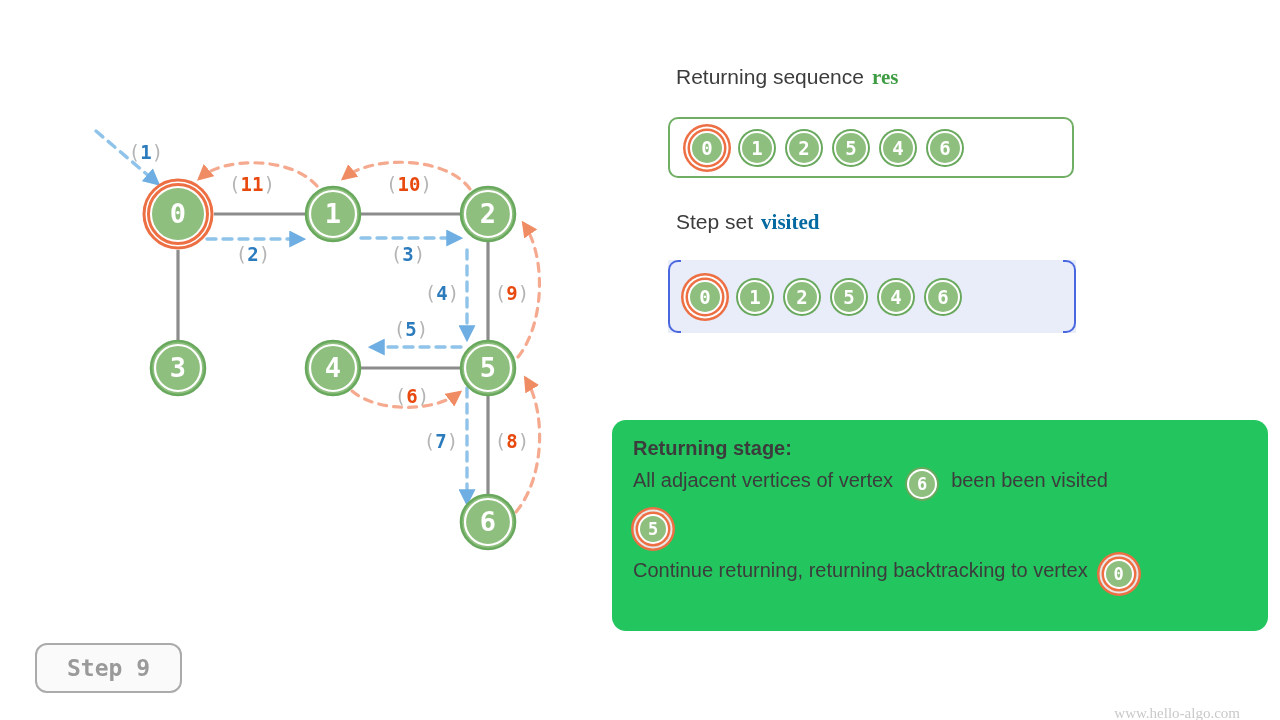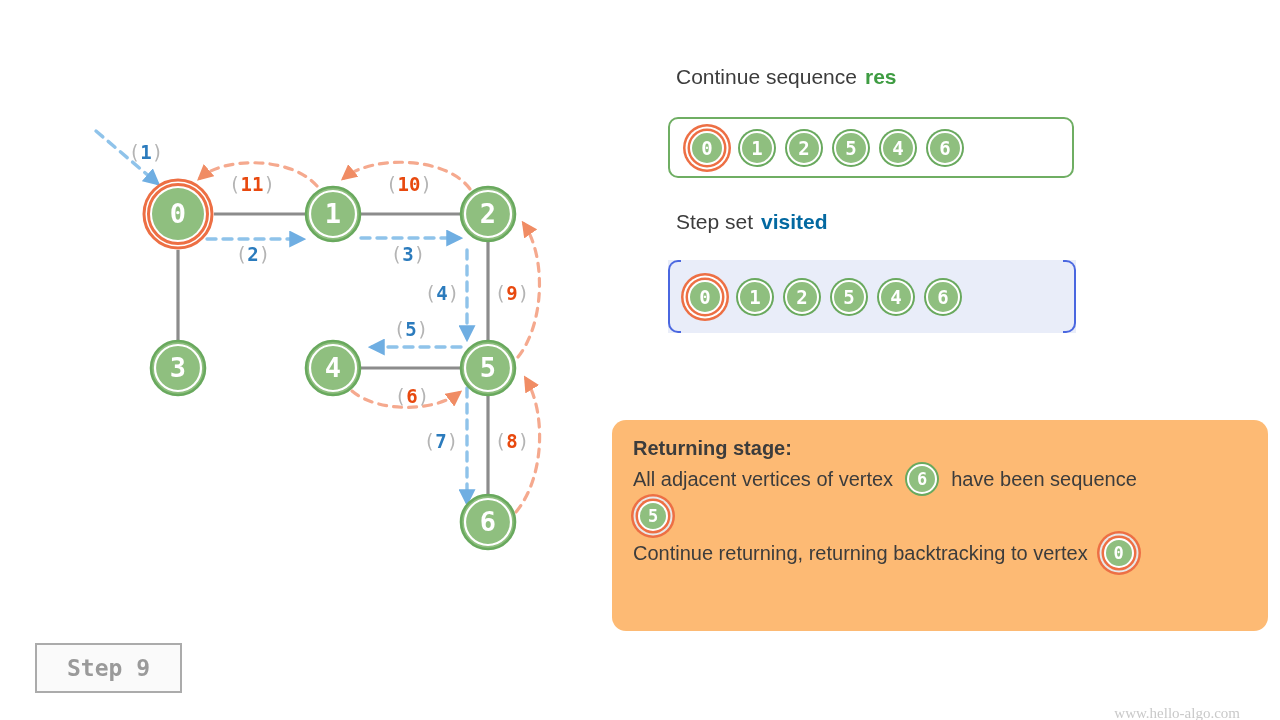--- a/index.html
+++ b/index.html
@@ -24,21 +24,21 @@
   .v-num { fill:#ffffff; font-family:"DejaVu Sans Mono", monospace;
            font-size:27px; font-weight:bold; text-anchor:middle; }
   .slbl { font-family:"DejaVu Sans Mono", monospace; font-size:19px;
           font-weight:bold; text-anchor:middle; }
   .pr { fill:#b4b4b4; font-weight:normal; }
   .n-blue { fill:#2b7bbd; }
   .n-orange { fill:#e8490f; }
 
   
   .panel-title { position:absolute; font-size:21px; color:#3c3c3c; }
-  .panel-title .code { font-family:Liberation Sans, sans-serif;
+  .panel-title .code { font-family:Liberation Serif, serif;
                        font-weight:bold; font-size:21px; margin-left:8px; }
   .code-green { color:#3e9c42; }
   .code-blue { color:#0369a1; }
 
   .seq-box { position:absolute; left:668px; top:117px; width:406px; height:61px;
              border:2px solid #6fae63; border-radius:10px; background:#fff;
              display:flex; align-items:center; padding-left:17px; gap:13px; }
 
   .set-box { position:absolute; left:668px; top:260px; width:408px; height:73px;
              background:#e9edf9; display:flex; align-items:center;
@@ -54,36 +54,36 @@
   .chip { width:34px; height:34px; border-radius:50%; background:#8fbf7f;
           border:2px solid #ffffff; box-shadow:0 0 0 2px #69a95e;
           color:#fff; font-family:"DejaVu Sans Mono", monospace;
           font-weight:bold; font-size:19px; display:flex;
           align-items:center; justify-content:center; flex:0 0 auto; }
   .chip.hl { box-shadow:0 0 0 2.5px #ed6f44, 0 0 0 4.5px #ffffff,
              0 0 0 7px #ed6f44; margin:0 3px; }
 
   
   .explain { position:absolute; left:612px; top:420px; width:656px; height:211px;
-             background:#fdba74; border-radius:14px; padding:17px 22px 0 21px; }
+             background:#22c55e; border-radius:14px; padding:17px 22px 0 21px; }
   .explain h3 { font-size:20px; font-weight:bold; color:#3c3c3c; }
-  .ex-line { display:flex; align-items:center; gap:11px; margin-top:1px;
+  .ex-line { display:flex; gap:11px; margin-top:9px;
              font-size:20px; color:#3c3c3c; height:36px; }
   .dot { width:30px; height:30px; border-radius:50%; background:#8fbf7f;
          border:2px solid #ffffff; color:#fff;
          font-family:"DejaVu Sans Mono", monospace; font-weight:bold;
          font-size:17px; display:flex; align-items:center;
          justify-content:center; flex:0 0 auto; }
   .dot.green { box-shadow:0 0 0 2px #69a95e; margin:0 3px; }
   .dot.orange { box-shadow:0 0 0 2.5px #ed6f44, 0 0 0 4.5px #e8e8e8,
                 0 0 0 7px #ed6f44; margin:0 5px; }
 
   
   .step-badge { position:absolute; left:35px; top:643px; width:147px; height:50px;
-                border:2px solid #ababab; border-radius:0; background:#fafafa;
+                border:2px solid #ababab; border-radius:12px; background:#fafafa;
                 display:flex; align-items:center; justify-content:center;
                 font-family:"DejaVu Sans Mono", monospace; font-weight:bold;
                 font-size:23px; color:#9a9a9a; }
   .watermark { position:absolute; right:40px; top:677px;
                font-family:Liberation Serif, serif;
                font-size:15px; color:#c9c9c9;margin-top:28px; }
 </style>
 </head>
 <body>
 
@@ -178,21 +178,21 @@
     <text class="slbl" x="412" y="403"><tspan class="pr">(</tspan><tspan class="n-orange">6</tspan><tspan class="pr">)</tspan></text>
     <text class="slbl" x="441" y="448"><tspan class="pr">(</tspan><tspan class="n-blue">7</tspan><tspan class="pr">)</tspan></text>
     <text class="slbl" x="512" y="448"><tspan class="pr">(</tspan><tspan class="n-orange">8</tspan><tspan class="pr">)</tspan></text>
     <text class="slbl" x="512" y="300"><tspan class="pr">(</tspan><tspan class="n-orange">9</tspan><tspan class="pr">)</tspan></text>
     <text class="slbl" x="409" y="191"><tspan class="pr">(</tspan><tspan class="n-orange">10</tspan><tspan class="pr">)</tspan></text>
     <text class="slbl" x="252" y="191"><tspan class="pr">(</tspan><tspan class="n-orange">11</tspan><tspan class="pr">)</tspan></text>
   </g>
 </svg>
 
 <div class="panel-title" style="left:676px; top:65px;">
-  <span>Continue sequence</span><span class="code code-green">res</span>
+  <span>Returning sequence</span><span class="code code-green">res</span>
 </div>
 <div class="seq-box">
   <span class="chip hl">0</span>
   <span class="chip">1</span>
   <span class="chip">2</span>
   <span class="chip">5</span>
   <span class="chip">4</span>
   <span class="chip">6</span>
 </div>
 
@@ -208,21 +208,21 @@
   <span class="chip">5</span>
   <span class="chip">4</span>
   <span class="chip">6</span>
 </div>
 
 <div class="explain">
   <h3>Returning stage:</h3>
   <div class="ex-line">
     <span>All adjacent vertices of vertex</span>
     <span class="dot green">6</span>
-    <span>have been sequence</span>
+    <span>been been visited</span>
   </div>
   <div class="ex-line">
     <span class="dot orange">5</span>
   </div>
   <div class="ex-line">
     <span>Continue returning, returning backtracking to vertex</span>
     <span class="dot orange">0</span>
   </div>
 </div>
 

